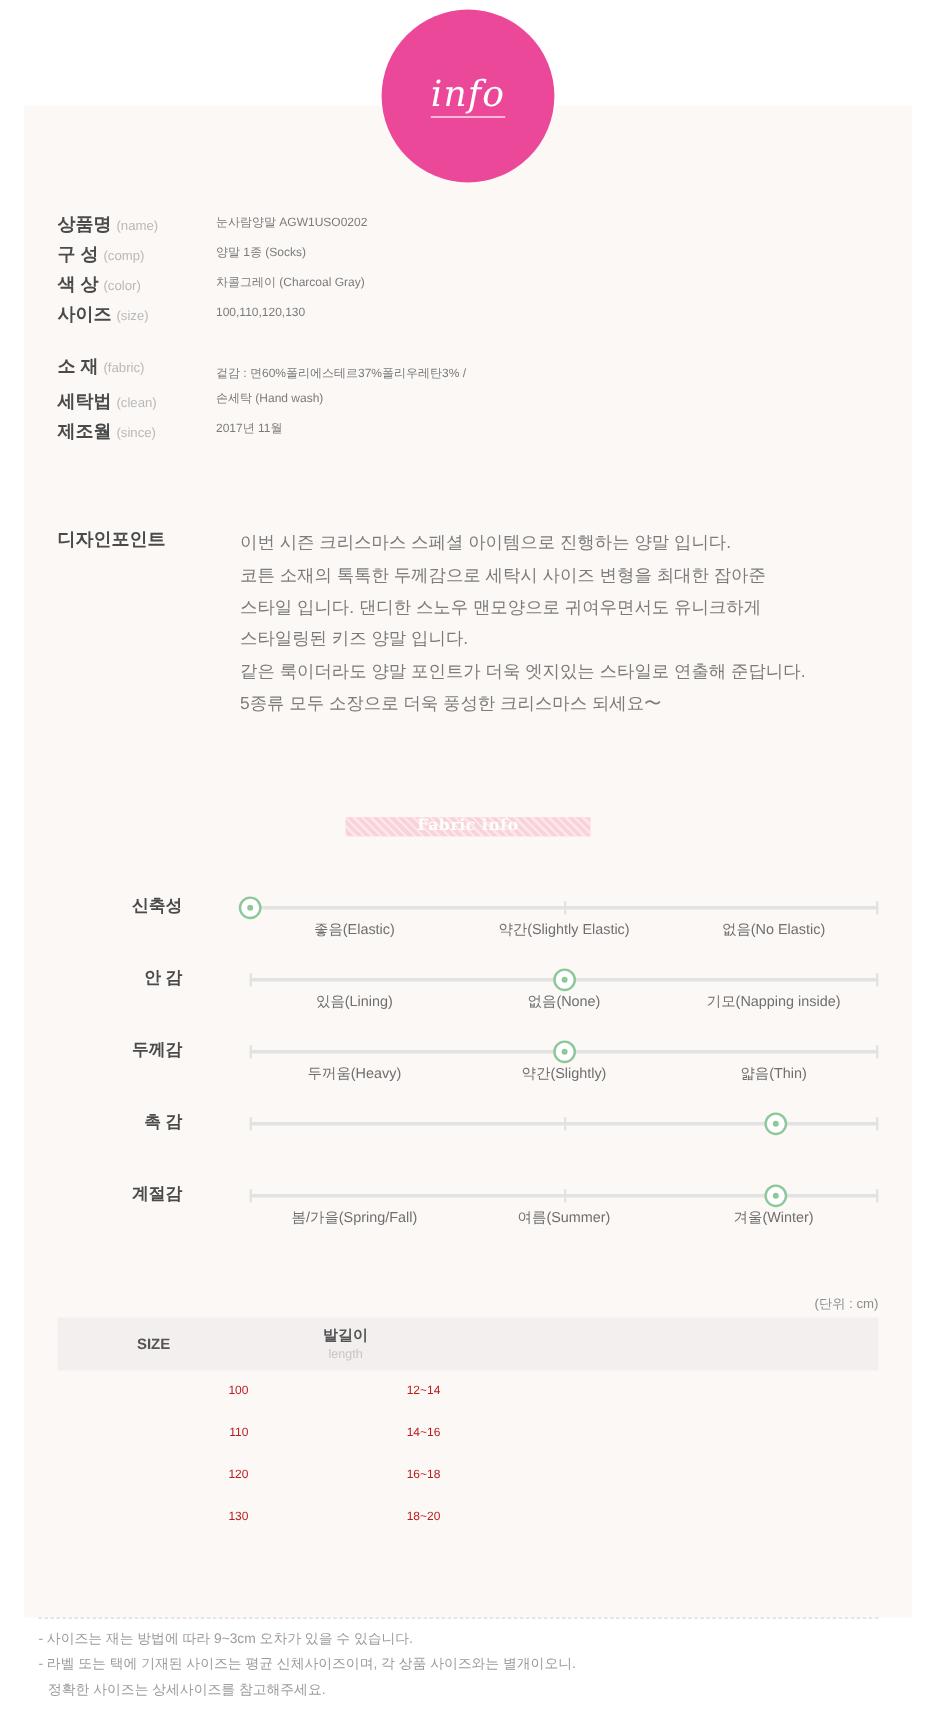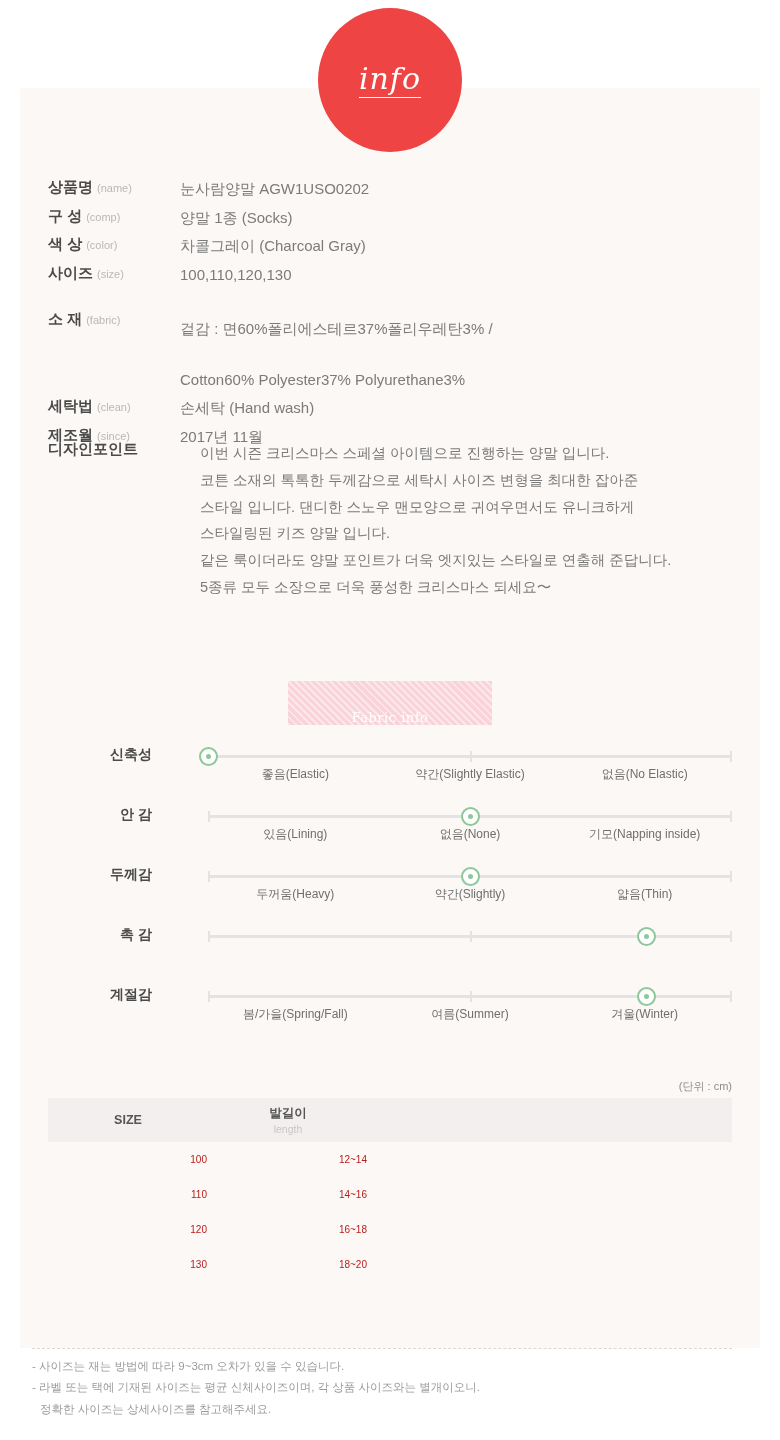--- a/index.html
+++ b/index.html
@@ -25,21 +25,21 @@
     position: absolute;
     left: 20px; top: 88px;
     width: 740px; height: 1260px;
     background: #fbf8f6;
   }
   .circle {
     position: absolute;
     left: 318px; top: 8px;
     width: 144px; height: 144px;
     border-radius: 50%;
-    background: #ef4444;
+    background: #ec4899;
     display: flex;
     align-items: center;
     justify-content: center;
   }
   .circle .info-word {
     font-family: "DejaVu Serif", serif;
     font-style: italic;
     font-size: 30px;
     color: #ffffff;
     letter-spacing: 1px;
@@ -68,21 +68,21 @@
     white-space: nowrap;
   }
   .spec-label .ko { letter-spacing: 0px; }
   .spec-label .en {
     font-size: 11px;
     font-weight: normal;
     color: #b9b9b9;
     margin-left: 4px;
   }
   .spec-value {
-    font-size: 15px;
+    font-size: 10px;
     color: #7b7b7b;
     line-height: 1.5;
   }
   .spec-value .sub-line { display: block; margin-top: 28px; }
 
   
   .spec-row.fabric { margin-top: -2px; margin-bottom: 6px; }
   .spec-row.fabric .spec-label { padding-top: 20px; }
 
   
@@ -104,27 +104,28 @@
     font-size: 14.5px;
     color: #7b7b7b;
     line-height: 1.85;
   }
   .design-text p { margin: 0; }
 
   
   .fabric-banner {
     position: absolute;
     left: 288px; top: 681px;
-    width: 204px; height: 44px;
+    width: 204px; height: 16px;
     background: #f9d3d9;
     background-image:
       repeating-linear-gradient(45deg, rgba(255,255,255,.45) 0 2px, rgba(255,255,255,0) 2px 5px);
     display: flex;
-    align-items: flex-end;
+    align-items: flex-start;
     justify-content: center;
+    font-weight: bold;
   }
   .fabric-banner span {
     font-family: "DejaVu Serif", serif;
     font-size: 13px;
     color: #ffffff;
     letter-spacing: .5px;
   }
 
   
   .scales {
@@ -287,21 +288,20 @@
       </div>
       <div class="spec-value">100,110,120,130</div>
     </div>
 
     <div class="spec-row fabric">
       <div class="spec-label">
         <span class="ko">소 재</span><span class="en">(fabric)</span>
       </div>
       <div class="spec-value">
         <span class="sub-line">겉감 : 면60%폴리에스테르37%폴리우레탄3% /</span>
-        <span class="sub-line">Cotton60% Polyester37% Polyurethane3%</span>
       </div>
     </div>
 
     <div class="spec-row">
       <div class="spec-label">
         <span class="ko">세탁법</span><span class="en">(clean)</span>
       </div>
       <div class="spec-value">손세탁 (Hand wash)</div>
     </div>
 

